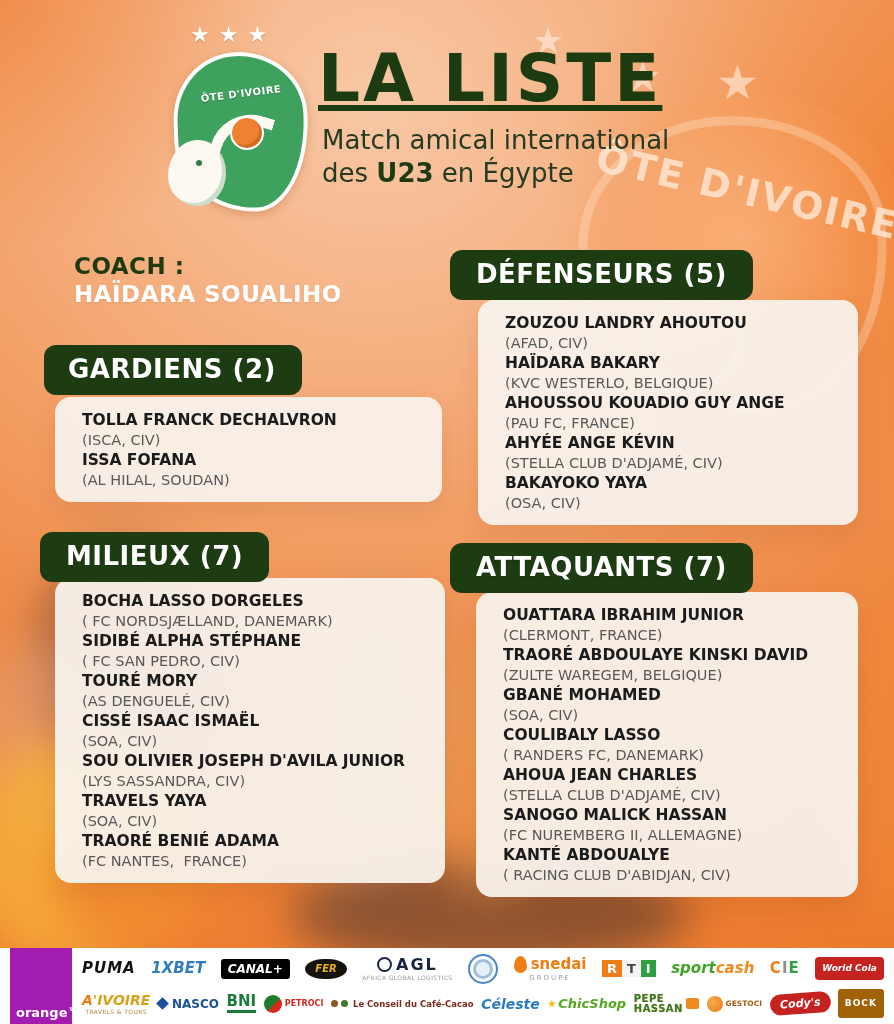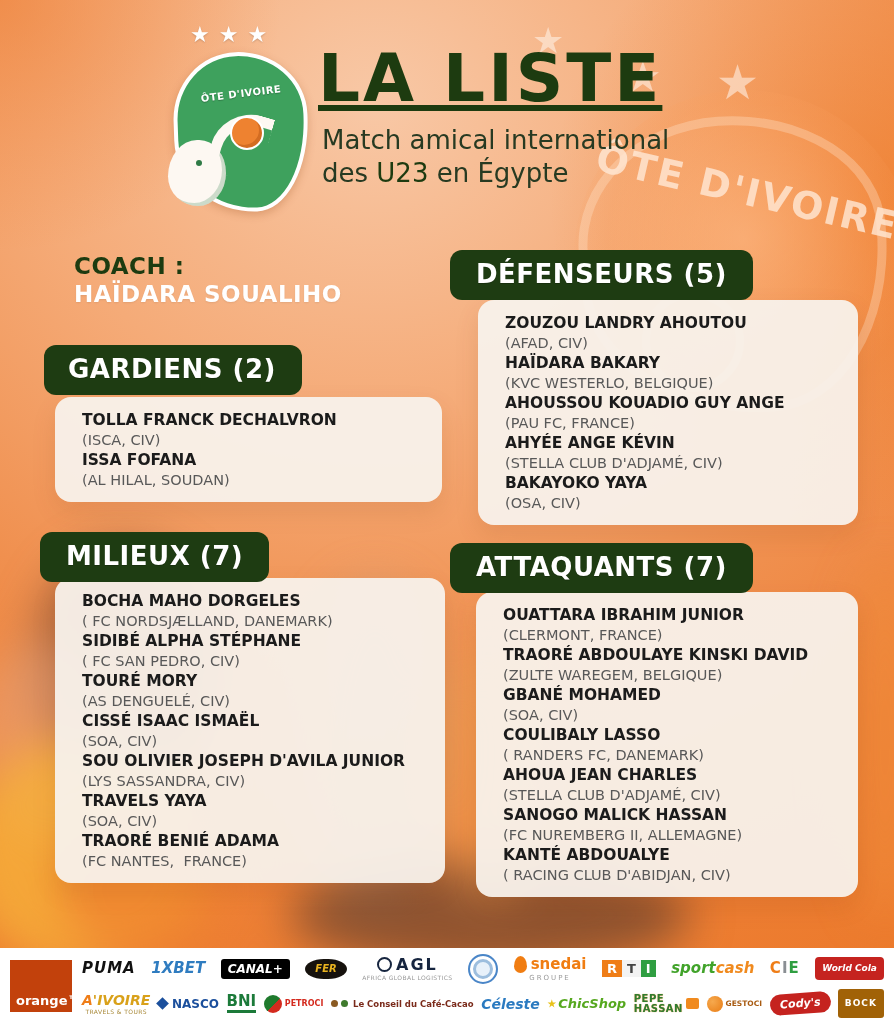--- a/index.html
+++ b/index.html
@@ -55,21 +55,21 @@
     border-left:11px solid #fdf8f2; border-top:11px solid #fdf8f2; border-top-left-radius:42px;
     transform:rotate(16deg); z-index:5;}
   .logo-ball{position:absolute; left:56px; bottom:62px; width:30px; height:30px; background:#ee8230;
     border:2px solid #fff; border-radius:50%; z-index:6;
     box-shadow:inset -3px -3px 0 rgba(160,70,10,.35);}
   
   .title{position:absolute; left:318px; top:40px; z-index:4; font-size:66px; font-weight:bold;
     color:#1d3b10; letter-spacing:3px; white-space:nowrap;text-decoration:underline;}
   .subtitle{position:absolute; left:322px; top:124px; z-index:4; font-size:26px; line-height:33px;
     color:#273a22; white-space:nowrap;}
-  .subtitle .bold-u23{font-weight:normal; color:#1d3b10;}
+  .subtitle .bold-u23{font-weight:bold; color:#1d3b10;}
   
   .coach{position:absolute; left:74px; top:252px; z-index:4; line-height:28px;}
   .coach-label{font-size:23px; font-weight:bold; color:#1d3b10; letter-spacing:.5px;}
   .coach-name{font-size:23px; font-weight:bold; color:#ffffff; letter-spacing:.5px;
     text-shadow:0 1px 2px rgba(0,0,0,.08);}
   
   .sec-h{position:absolute; z-index:4; background:#1e3c12; color:#fff; font-weight:bold;
     font-size:26px; letter-spacing:.5px; padding:9px 26px 11px; border-radius:12px;
     white-space:nowrap; text-shadow:0 1px 0 rgba(0,0,0,.2);}
   .h-gardiens{left:44px; top:345px;padding-left:24px;}
@@ -80,21 +80,21 @@
     padding:13px 14px 12px 27px; box-shadow:0 10px 24px rgba(130,60,15,.12);}
   .c-gardiens{left:55px; top:397px; width:346px;}
   .c-defenseurs{left:478px; top:300px; width:339px;}
   .c-milieux{left:55px; top:578px; width:349px;}
   .c-attaquants{left:476px; top:592px; width:341px;}
   .p-name{font-size:15.5px; font-weight:bold; color:#1b1b1b; line-height:20px; white-space:nowrap;}
   .p-club{font-size:14.5px; color:#585858; line-height:20px; white-space:pre;}
   
   .sponsor-bar{position:absolute; left:0; right:0; bottom:0; height:76px; background:#ffffff;
     z-index:6; display:flex; align-items:center; padding:0 8px 0 10px; box-sizing:border-box;}
-  .orange-tile{flex:none; width:62px; height:52px; background:#c2410c; position:relative;}
+  .orange-tile{flex:none; width:62px; height:76px; background:#a21caf; position:relative;}
   .orange-tile .olabel{position:absolute; left:6px; bottom:4px; color:#fff; font-size:13px; font-weight:bold;}
   .sp-rows{flex:1; height:100%; display:flex; flex-direction:column; justify-content:space-evenly; margin-left:8px;}
   .sp-row{display:flex; align-items:center; justify-content:space-between; padding:0 2px;}
   .sp{display:inline-flex; flex-direction:column; align-items:center; line-height:1; white-space:nowrap;}
   .sp .main{display:inline-flex; align-items:center; font-weight:bold;}
   .sp .sub{font-size:6px; color:#999; margin-top:2px; letter-spacing:.4px;}
   .sp-puma .main{font-size:15px; font-style:italic; letter-spacing:1px;}
   .sp-1xbet .main{font-size:15px; font-style:italic;}
   .sp-canal .main{background:#000; padding:4px 7px; border-radius:3px; font-size:12px; font-style:italic;}
   .sp-fer .main{background:#16120d; padding:5px 10px; border-radius:50%/55%; font-size:10px; font-style:italic;}
@@ -219,21 +219,21 @@
       </div>
       <div class="player">
         <div class="p-name">BAKAYOKO YAYA</div>
         <div class="p-club">(OSA, CIV)</div>
       </div>
     </div>
 
   <div class="sec-h h-milieux">MILIEUX (7)</div>
   <div class="card c-milieux">
       <div class="player">
-        <div class="p-name">BOCHA MAHO DORGELES</div>
+        <div class="p-name">BOCHA LASSO DORGELES</div>
         <div class="p-club">( FC NORDSJÆLLAND, DANEMARK)</div>
       </div>
       <div class="player">
         <div class="p-name">SIDIBÉ ALPHA STÉPHANE</div>
         <div class="p-club">( FC SAN PEDRO, CIV)</div>
       </div>
       <div class="player">
         <div class="p-name">TOURÉ MORY</div>
         <div class="p-club">(AS DENGUELÉ, CIV)</div>
       </div>

